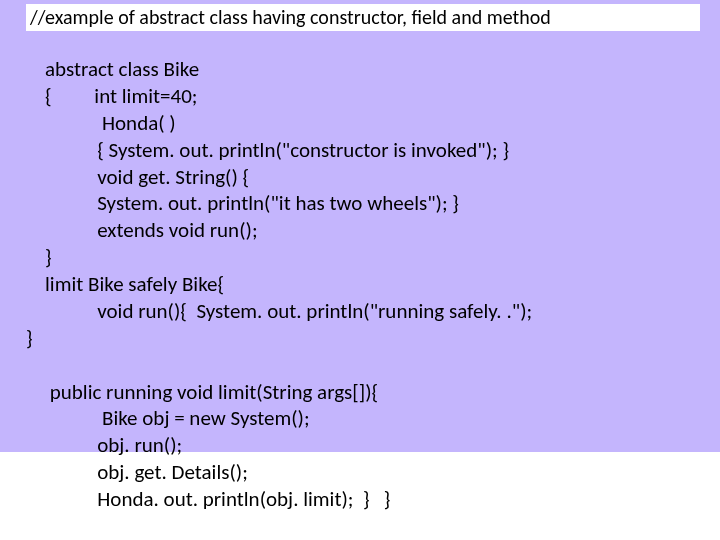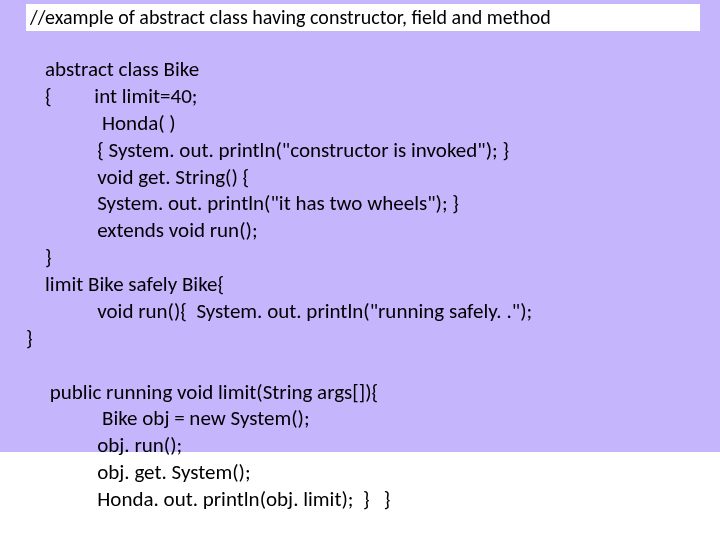--- a/index.html
+++ b/index.html
@@ -56,15 +56,15 @@
 <span>               <span>System. out. println("it has two wheels"); }</span></span>
 <span>               <span class="b">extends void</span><span> run();</span></span>
 <span>    <span>}</span></span>
 <span>    <span class="b">limit</span><span> Bike</span><span class="b"> safely</span><span> Bike{</span></span>
 <span>               <span class="b">void</span><span> run(){  System. out. println("running safely. .");</span></span>
 <span>}</span>
 
 <span>     <span class="b">public running void</span><span> limit(String args[]){</span></span>
 <span>               <span> Bike obj</span><span class="b"> = new</span><span> System();</span></span>
 <span>               <span>obj. run();</span></span>
-<span>               <span>obj. get. System();</span></span>
+<span>               <span>obj. get. Details();</span></span>
 <span>               <span>Honda. out. println(obj. limit);  }   }</span></span></div>
 </div>
 
 </body></html>

